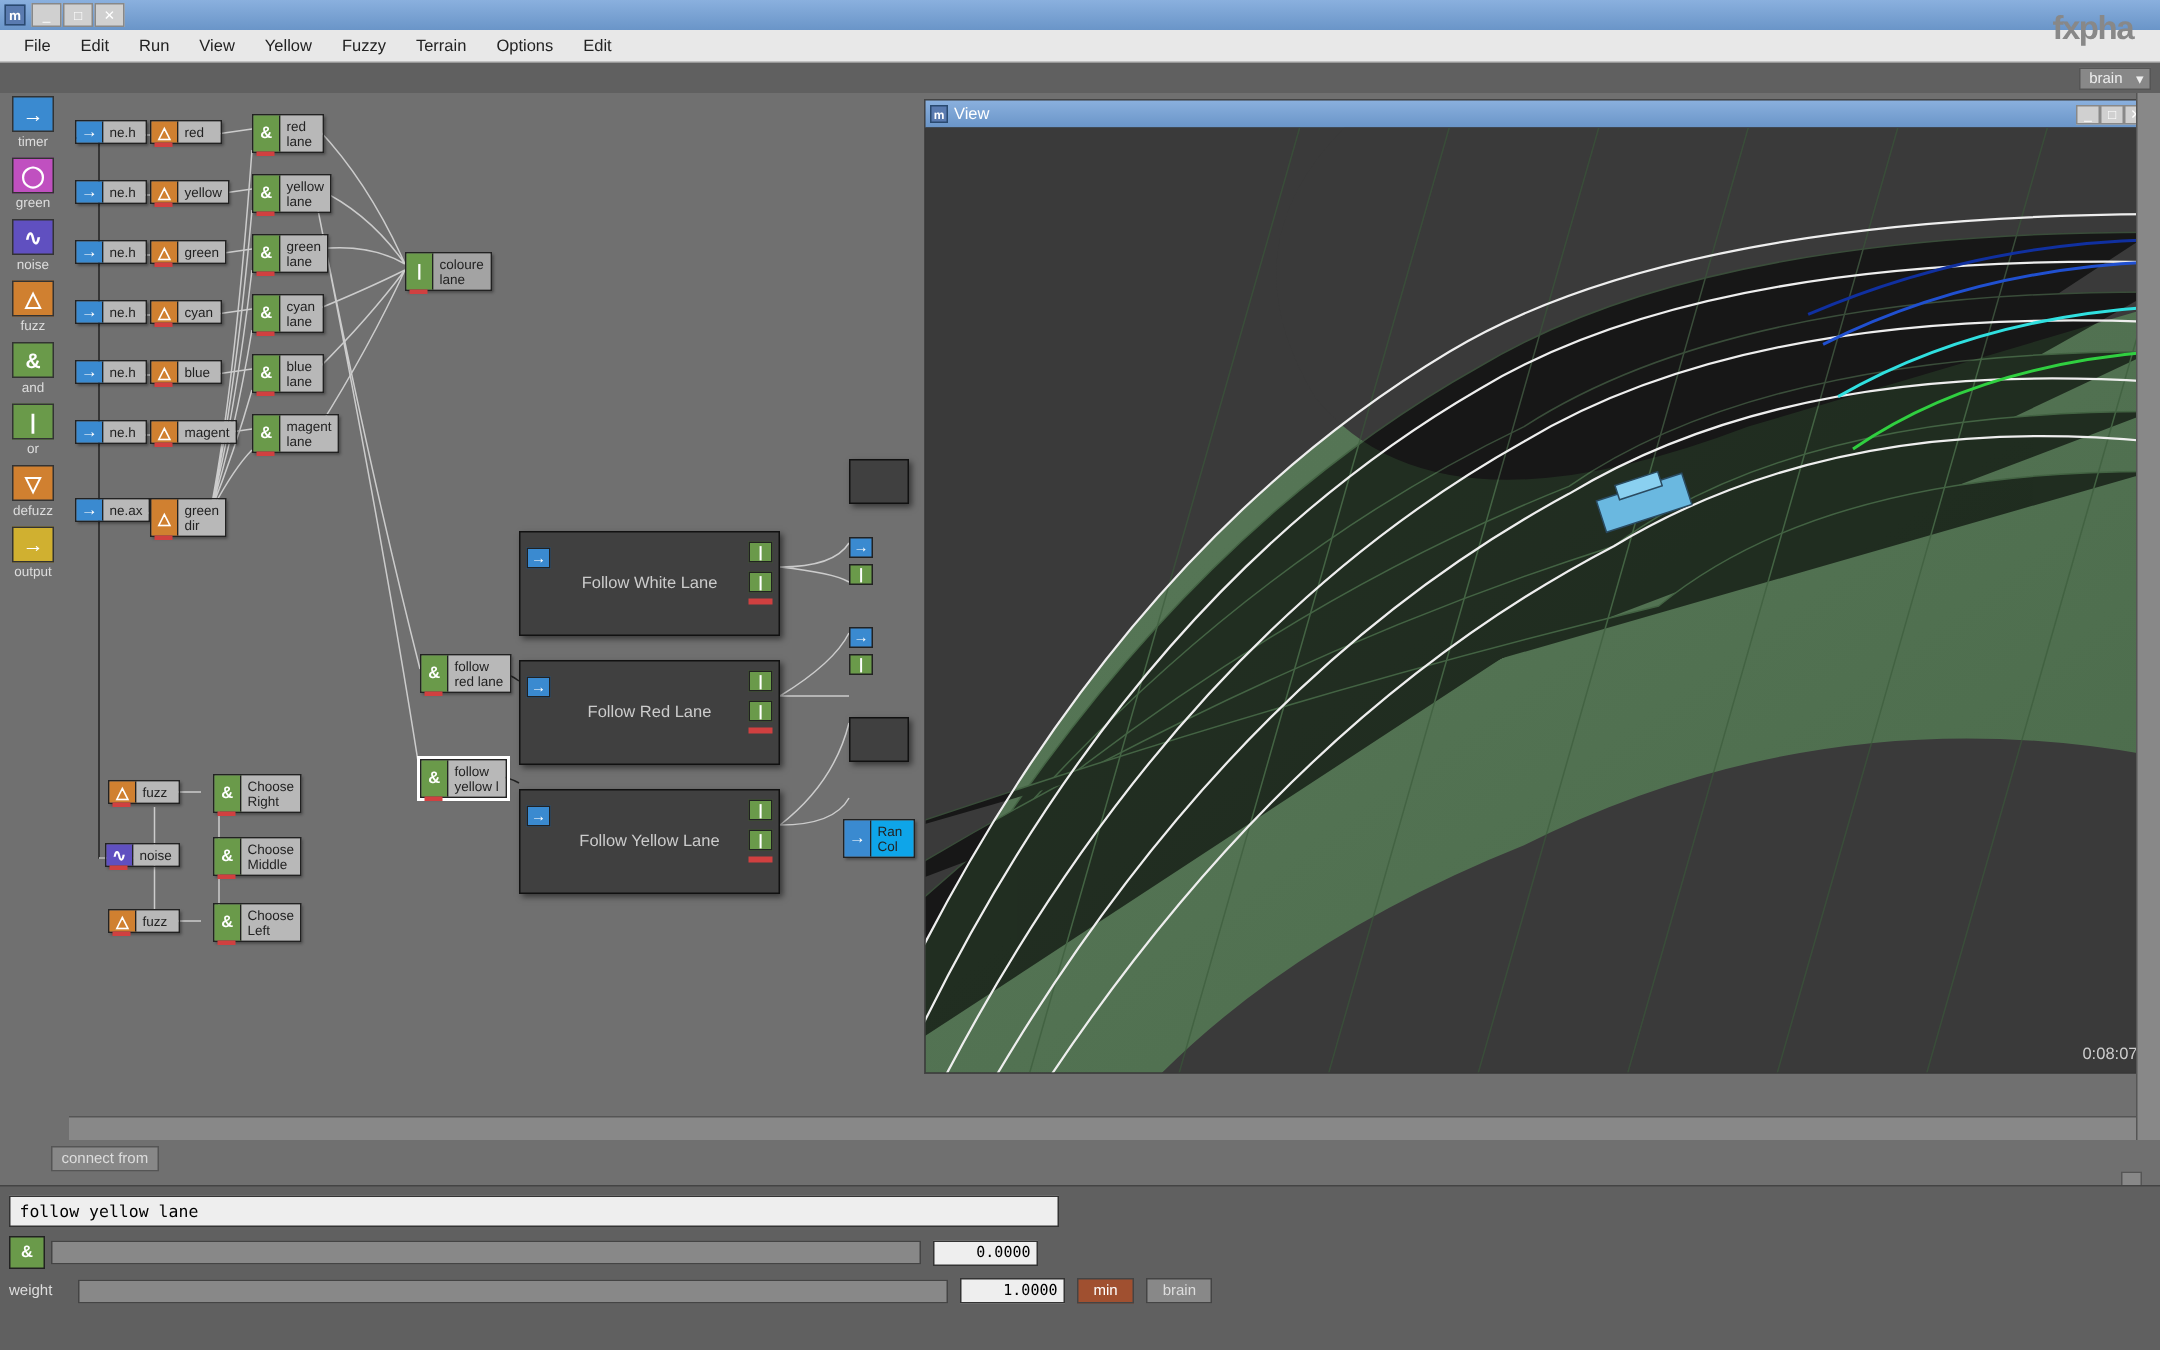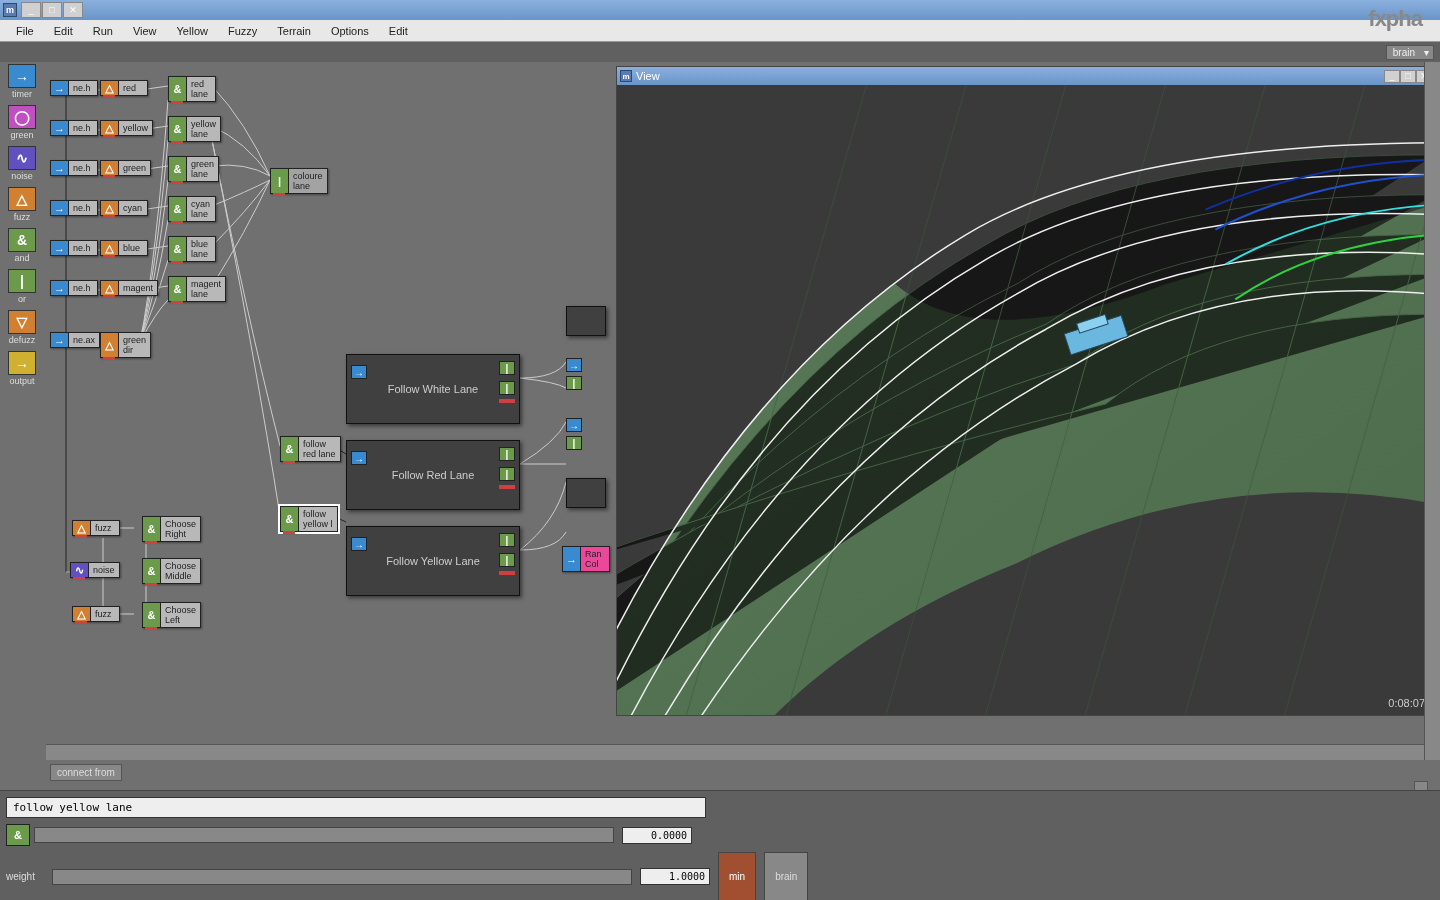--- a/index.html
+++ b/index.html
@@ -37,21 +37,21 @@
 .watermark{position:absolute;top:6px;right:18px;font-size:22px;font-weight:bold;color:#888;letter-spacing:-1px}
 .status-row{position:absolute;bottom:118px;left:6px;right:6px;height:18px}
 .status-box{background:#888;border:1px solid #555;padding:2px 6px;color:#ddd;font-size:10px;display:inline-block}
 .lock-icon{position:absolute;right:6px;width:14px;height:14px;background:#888;border:1px solid #555}
 .bottom-panel{position:absolute;bottom:0;left:0;right:0;height:110px;background:#606060;border-top:1px solid #444;padding:6px}
 .text-input{width:700px;background:#eee;border:1px solid #333;padding:3px 6px;font-family:monospace;font-size:11px}
 .weight-row{display:flex;align-items:center;margin-top:6px;gap:4px}
 .and-badge{width:24px;height:22px;background:#6a9a4a;border:1px solid #222;color:#fff;display:flex;align-items:center;justify-content:center;font-weight:bold}
 .slider{flex:0 0 580px;height:16px;background:#888;border:1px solid #444}
 .num-field{width:70px;background:#eee;border:1px solid #333;padding:2px 4px;text-align:right;font-family:monospace;font-size:10px;margin-left:4px}
-.mini-btn{padding:18px 10px;background:#888;border:1px solid #444;color:#ddd;font-size:10px;margin-left:4px}
+.mini-btn{padding:2px 10px;background:#888;border:1px solid #444;color:#ddd;font-size:10px;margin-left:4px}
 .mini-btn.min{background:#a05030;color:#fff}
 .weight-lbl{color:#ddd;font-size:10px;width:42px}
 .scroll-v{position:absolute;right:0;top:0;bottom:0;width:16px;background:#888;border-left:1px solid #555}
 .scroll-h{position:absolute;left:46px;right:16px;bottom:0;height:16px;background:#888;border-top:1px solid #555}
 </style>
 </head>
 <body>
 
 <div class="title-bar">
   <div class="title-icon">m</div>
@@ -159,21 +159,21 @@
     <div id="big-nodes"></div>
 
     <div class="big-node" style="left:520px;top:244px;width:40px;height:30px"></div>
     <div class="port" style="left:520px;top:296px;background:#3a8ad0;color:#fff">→</div>
     <div class="port" style="left:520px;top:314px;background:#6a9a4a;color:#fff">|</div>
     <div class="port" style="left:520px;top:356px;background:#3a8ad0;color:#fff">→</div>
     <div class="port" style="left:520px;top:374px;background:#6a9a4a;color:#fff">|</div>
     <div class="big-node" style="left:520px;top:416px;width:40px;height:30px"></div>
     <div class="node" style="left:516px;top:484px">
       <div class="node-icon" style="background:#3a8ad0;color:#fff">→</div>
-      <div class="node-body" style="background:#ec4899;white-space:pre">Ran
+      <div class="node-body" style="background:#0ea5e9;white-space:pre">Ran
 Col</div>
     </div>
 
     <div class="node" style="left:26px;top:458px">
       <div class="node-icon" style="background:#d08030;color:#fff">△</div>
       <div class="node-body" style="background:#b8b8b8">fuzz</div>
         <div class="red-bar"></div>
     </div>
     <div class="node" style="left:24px;top:500px">
       <div class="node-icon" style="background:#6050c0;color:#fff">∿</div>
@@ -377,21 +377,21 @@
       </svg>
       <div class="viewer-time">0:08:07</div>
     </div>
   </div>
 
   <div class="scroll-v"></div>
   <div class="scroll-h"></div>
 </div>
 
 <div class="status-row">
-  <div class="status-box" style="margin-left:44px">connect from</div>
+  <div class="status-box" style="margin-left:28px">connect from</div>
   <div class="lock-icon"></div>
 </div>
 
 <div class="bottom-panel">
   <input class="text-input" value="follow yellow lane" style="">
   <div class="weight-row">
     <div class="and-badge">&amp;</div>
     <div class="slider"></div>
     <input class="num-field" value="0.0000" style="">
   </div>

